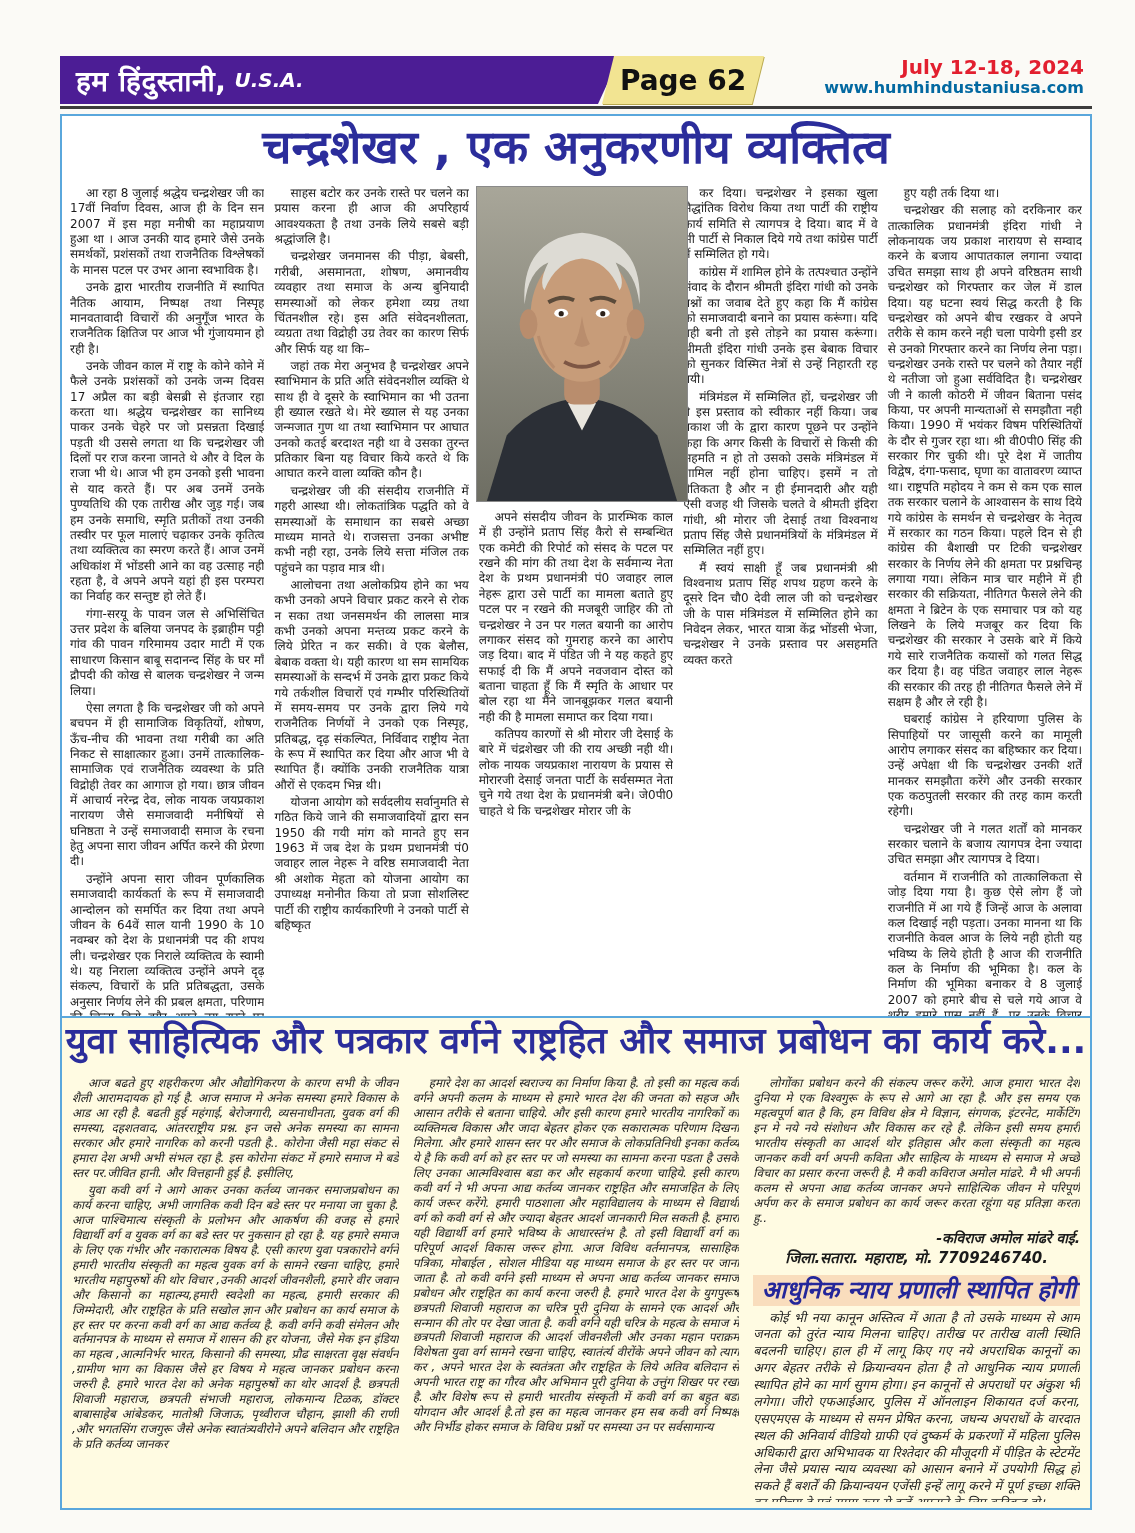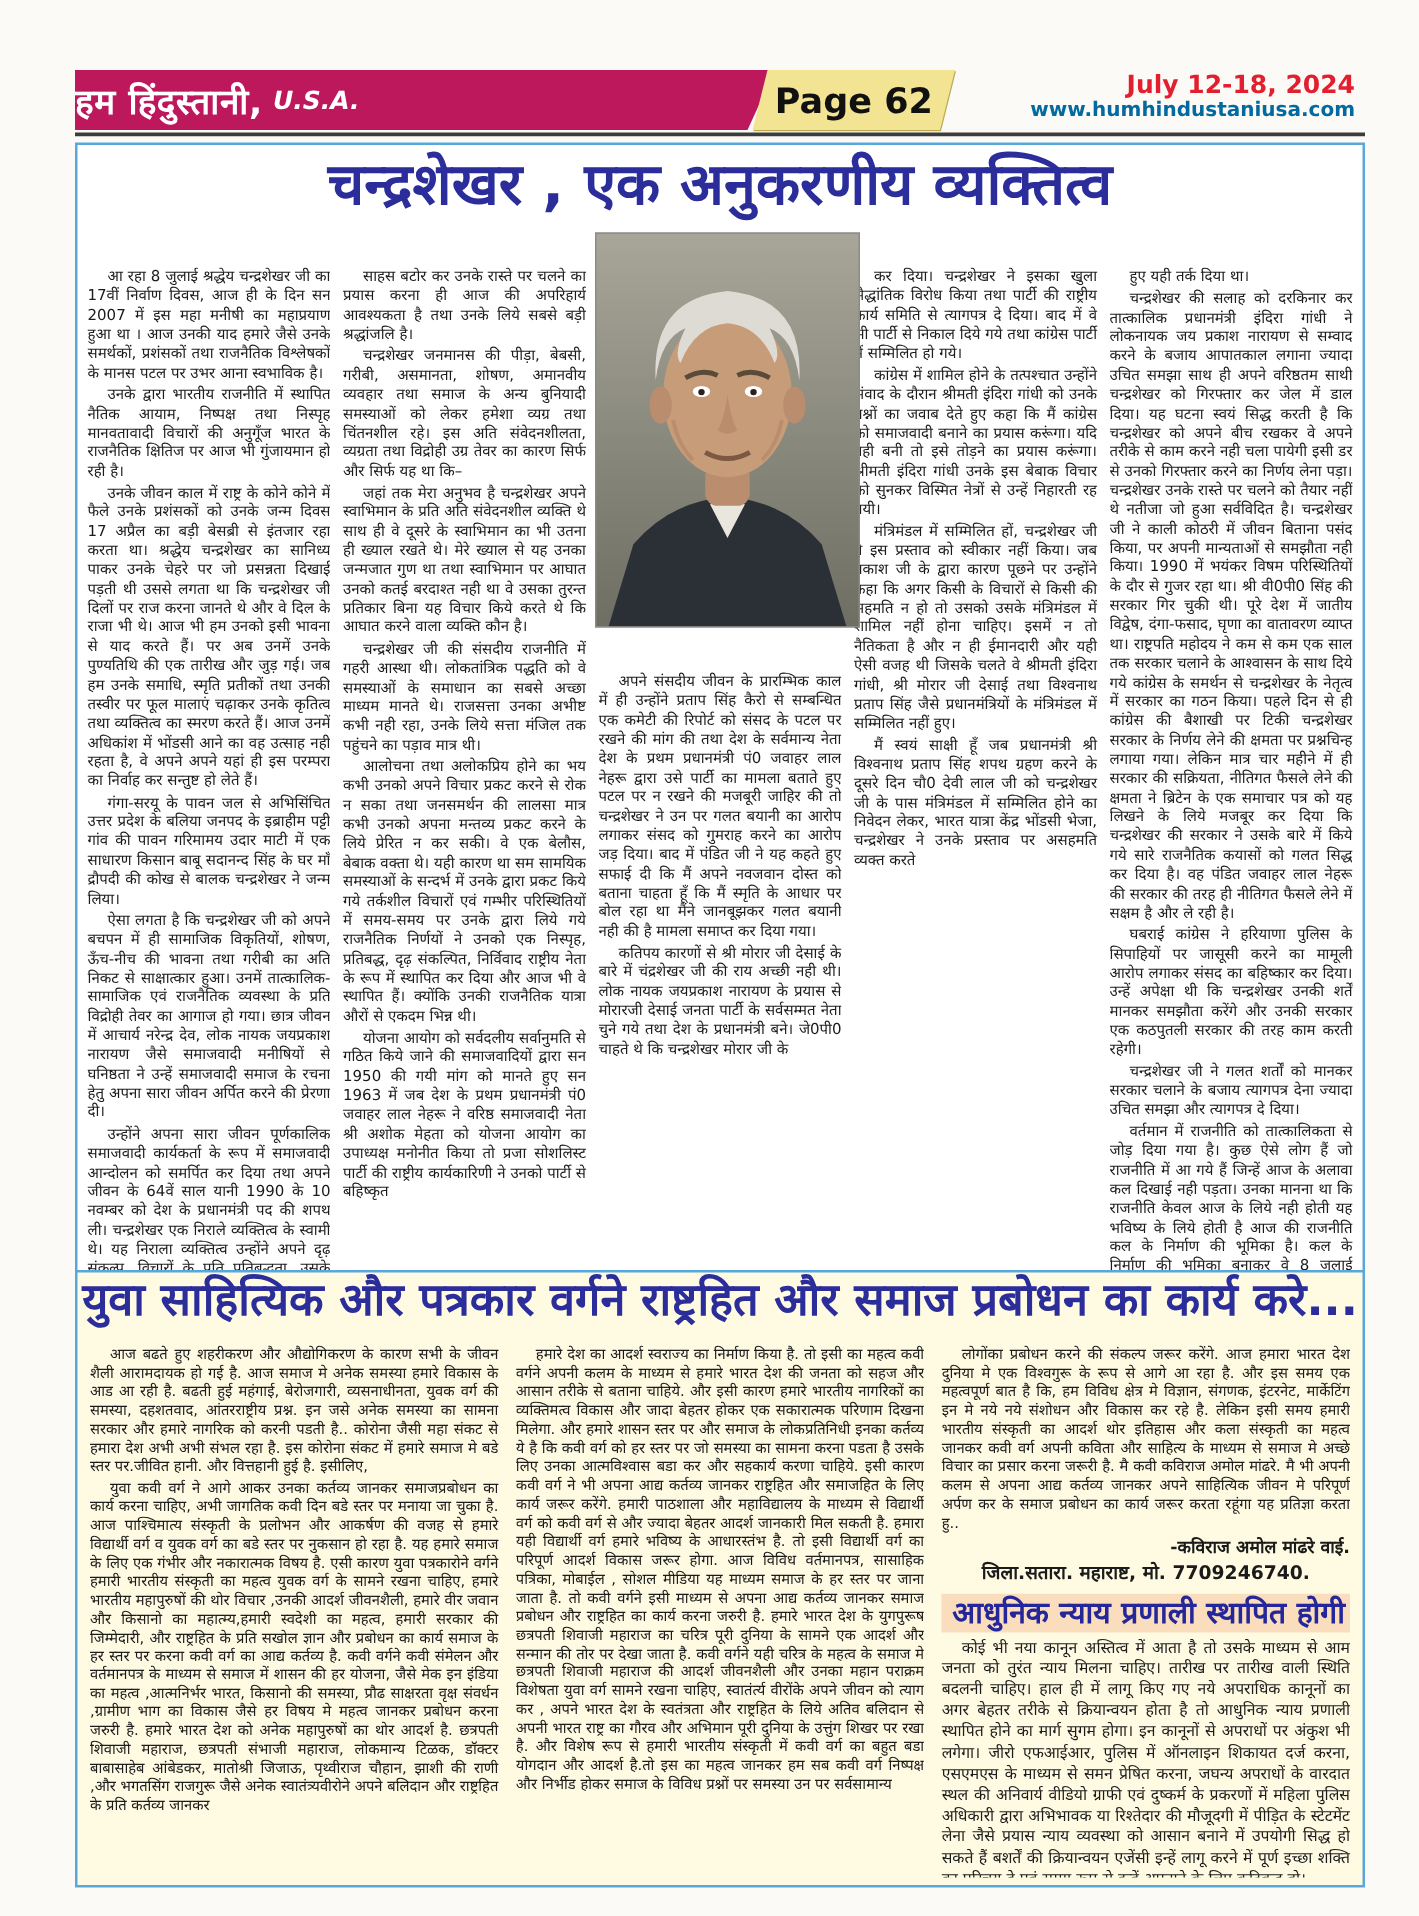--- a/index.html
+++ b/index.html
@@ -7,23 +7,23 @@
     width:1135px;height:1533px;position:relative;
     background:#fbfaf6;
     font-family:"DejaVu Sans",sans-serif;
     color:#1b1b1b;
     overflow:hidden;
   }
   
   .masthead{position:absolute;left:60px;top:56px;width:1032px;height:52px;}
   .mast-green{
     position:absolute;left:0;top:0;width:560px;height:48px;
-    background:#be185d;
+    background:#4c1d95;
     clip-path:polygon(0 0,100% 0,calc(100% - 22px) 100%,0 100%);
-    display:flex;align-items:center;padding-left:0;box-sizing:border-box;
+    display:flex;align-items:center;padding-left:16px;box-sizing:border-box;
   }
   .mast-green .paper-name{color:#ffffff;font-weight:bold;font-size:28px;letter-spacing:.5px;}
   .mast-green .paper-region{color:#ffffff;font-weight:bold;font-style:italic;font-size:20px;margin-left:8px;}
   .mast-page{
     position:absolute;left:548px;top:0;width:150px;height:48px;
     background:#f2e492;transform:skewX(-14deg);
     display:flex;align-items:center;justify-content:center;
     box-shadow:1px 1px 0 #b9a94f;
   }
   .mast-page span{transform:skewX(14deg);font-weight:bold;font-size:28px;color:#111;}
@@ -35,21 +35,21 @@
   .article1{
     position:absolute;left:60px;top:114px;width:1032px;height:1053px;
     background:#ffffff;border:2px solid #5aa7dc;box-sizing:border-box;
   }
   .a1-headline{
     margin:4px 0 0 0;text-align:center;
     font-size:46px;font-weight:bold;color:#2b2d9b;line-height:1.2;
   }
   .a1-body{
     position:absolute;left:8px;right:8px;top:70px;bottom:6px;
-    display:flex;gap:10px;margin-top:28px;
+    display:flex;gap:10px;
   }
   .a1-col{flex:1 1 0;overflow:hidden;}
   .a1-col .para,
   .a2-col .para, .a3-body .para{
     margin:0 0 2px 0;
     text-align:justify;
     text-indent:16px;
   }
   .a1-col .para{font-size:12px;line-height:1.28;}
   .a1-col-3{padding-top:324px;box-sizing:border-box;}
@@ -68,21 +68,21 @@
   .article2{
     position:absolute;left:60px;top:1016px;width:1032px;height:494px;
     background:#fffbe2;border:2px solid #5aa7dc;box-sizing:border-box;
   }
   .a2-headline{
     margin:2px 0 0 0;text-align:center;
     font-size:36px;font-weight:bold;color:#2b2d9b;line-height:1.15;
   }
   .a2-body{
     position:absolute;left:10px;right:10px;top:58px;bottom:6px;
-    display:flex;gap:14px;
+    display:flex;gap:14px;font-style:italic;
   }
   .a2-col{flex:1 1 0;overflow:hidden;}
   .a2-col .para{font-size:11.8px;line-height:1.27;}
   .a2-byline{
     text-align:right;font-weight:bold;font-size:14px;line-height:1.45;margin-top:2px;
   }
   .a2-byline .b2{display:block;text-align:center;font-size:15px;}
   
   .a3-headline{
     display:block;margin:5px 0 4px 0;padding:1px 4px;

